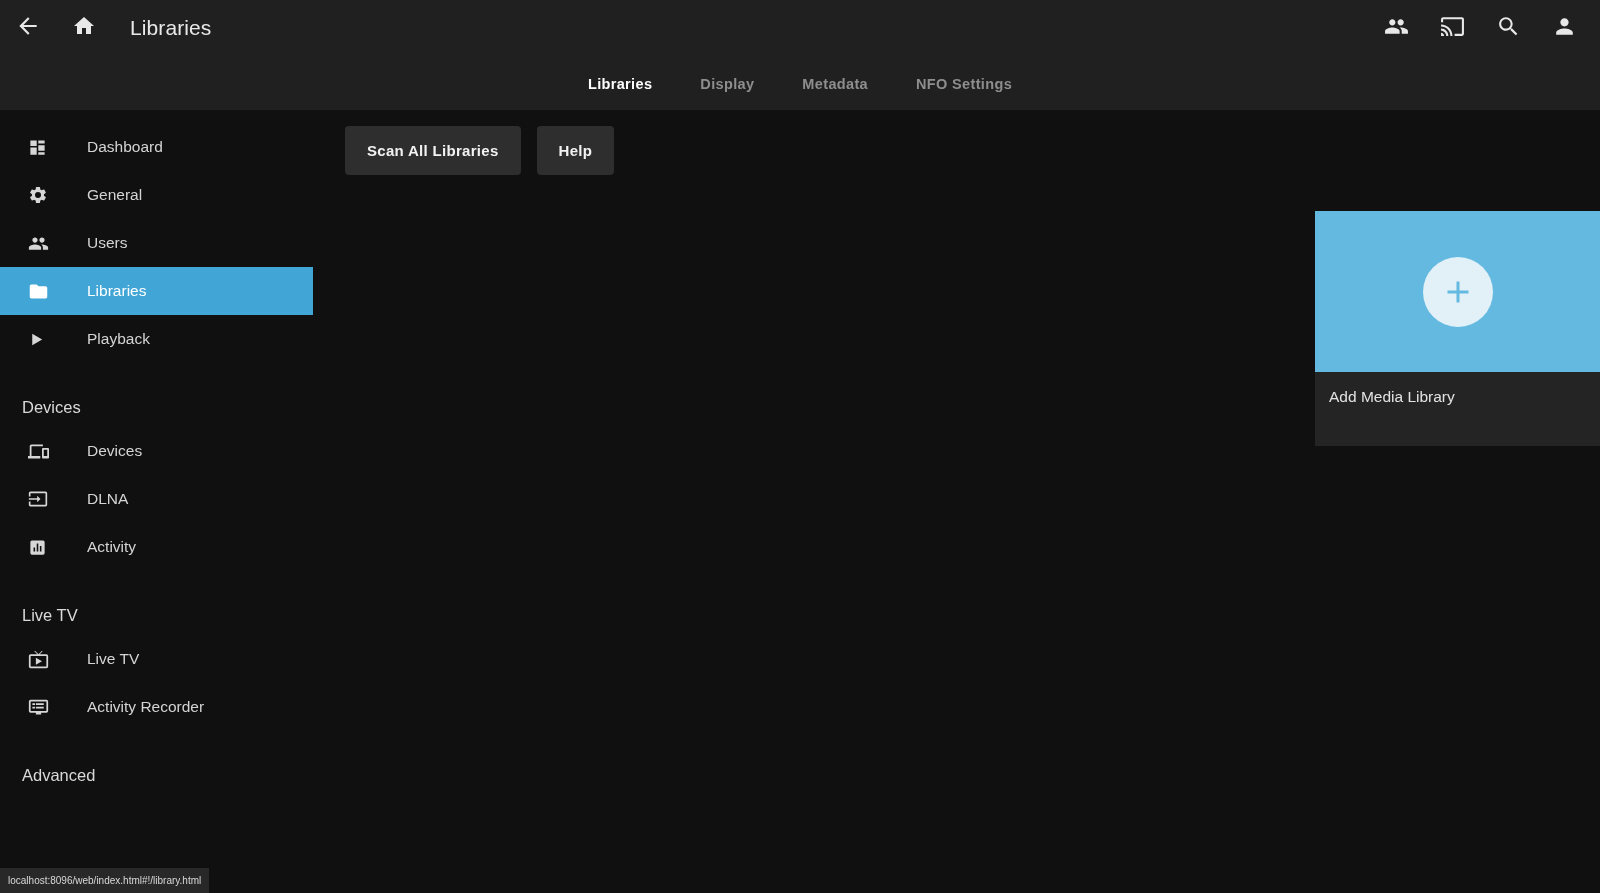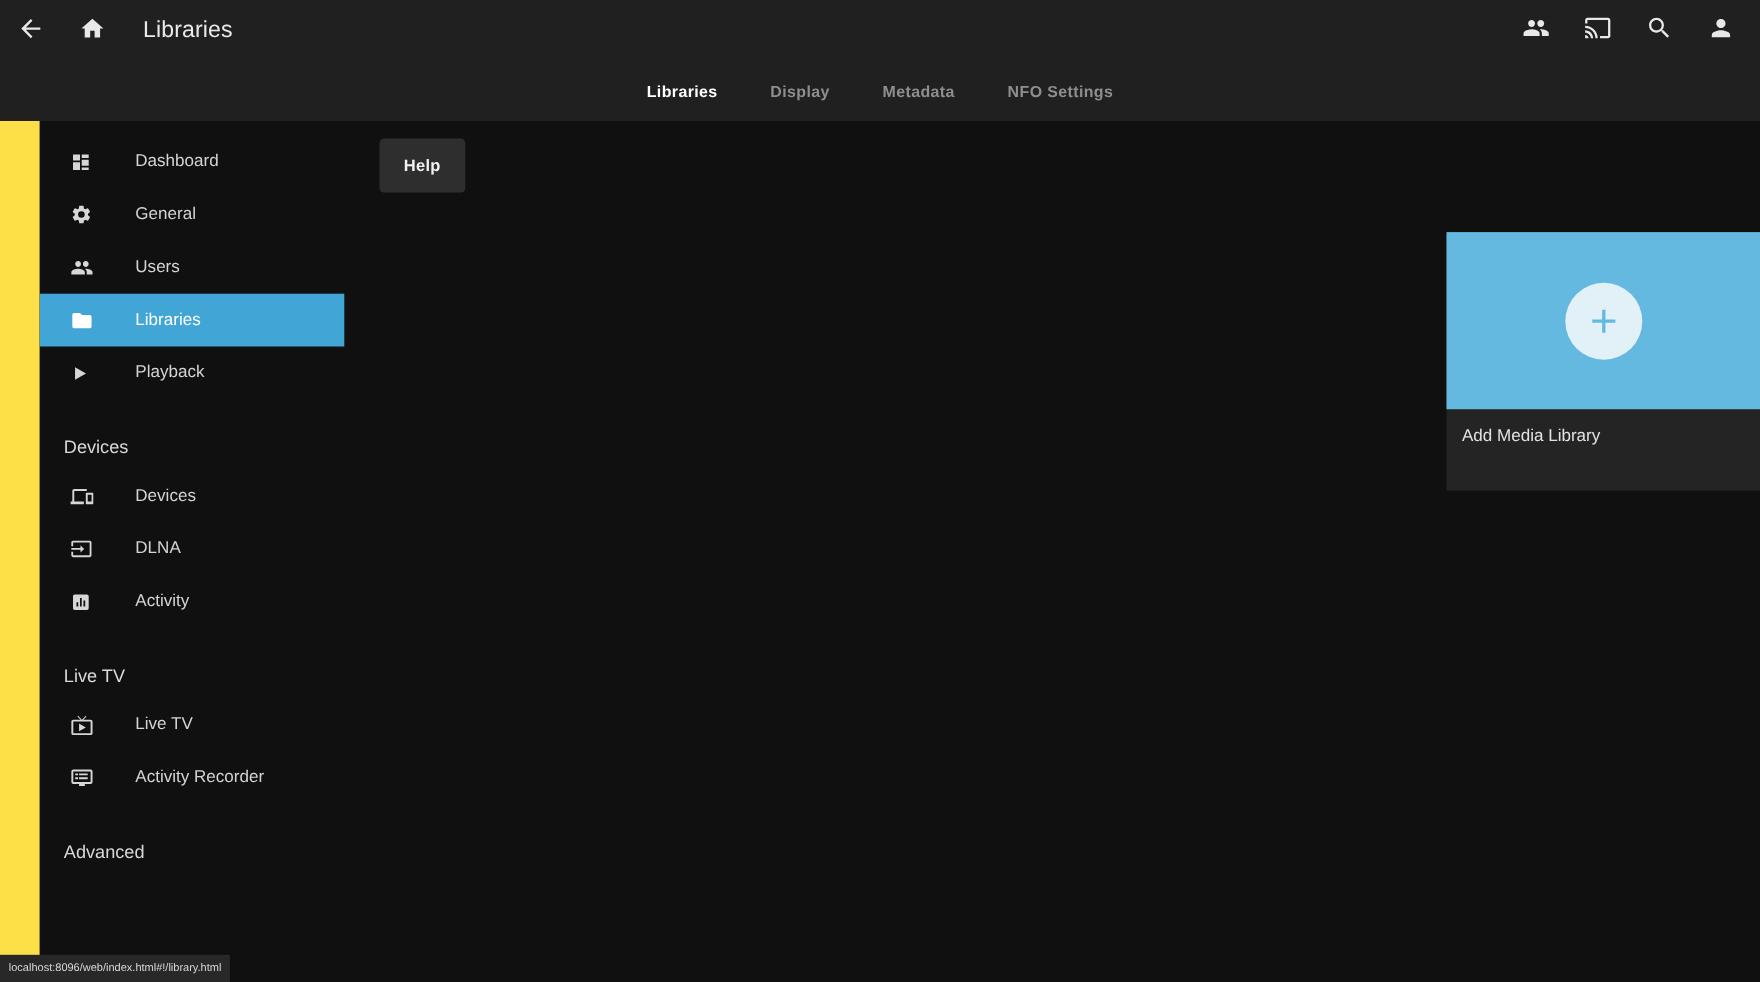--- a/index.html
+++ b/index.html
@@ -3,21 +3,21 @@
 <meta charset="utf-8">
 <style>
   * { box-sizing: border-box; margin: 0; padding: 0; }
   html, body {
     width: 1600px;
     height: 893px;
     background: #101010;
     font-family: "Liberation Sans", sans-serif;
     overflow: hidden;
   }
-  .app { position: relative; width: 1600px; height: 893px; background: #fde047; }
+  .app { position: relative; width: 1600px; height: 893px; background: #a21caf; }
 
   
   .header {
     position: absolute; top: 0; left: 0;
     width: 1600px; height: 110px;
     background: #202020;
   }
   .header-top {
     position: absolute; top: 0; left: 0;
     width: 1600px; height: 56px;
@@ -54,21 +54,20 @@
   }
   .tab.active { color: #ffffff; }
 
   
   .sidebar {
     position: absolute; top: 110px; left: 0;
     width: 313px; height: 783px;
     background: #101010;
     padding-top: 13px;
     overflow: hidden;
-    margin-left: 36px;
   }
   .nav-item {
     position: relative;
     display: flex; align-items: center;
     height: 48px; width: 313px;
     padding-left: 28px;
     cursor: pointer;
   }
   .nav-item.active { background: #41a5d6; }
   .nav-ico {
@@ -306,20 +305,21 @@
       </span>
       <span class="nav-label">Activity Recorder</span>
     </div>
 
     <div class="nav-heading">Advanced</div>
 
   </div>
 
   <div class="content">
     <div class="btn-row">
+      <button class="btn">Scan All Libraries</button>
       <button class="btn">Help</button>
     </div>
 
     <div class="cards">
       <div class="card">
         <div class="card-image">
           <div class="plus-circle">
             <svg width="36" height="36" viewBox="0 0 24 24">
                 <path d="M19 13h-6v6h-2v-6H5v-2h6V5h2v6h6z"></path>
               </svg>

